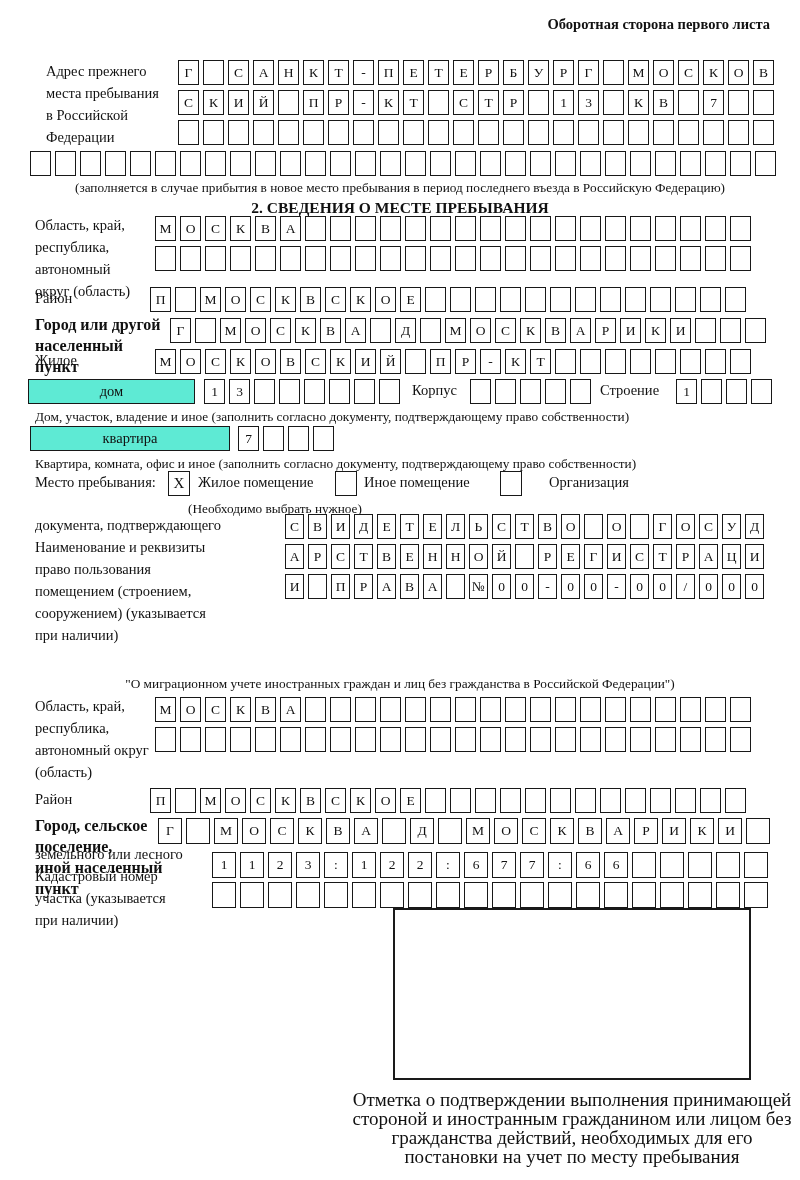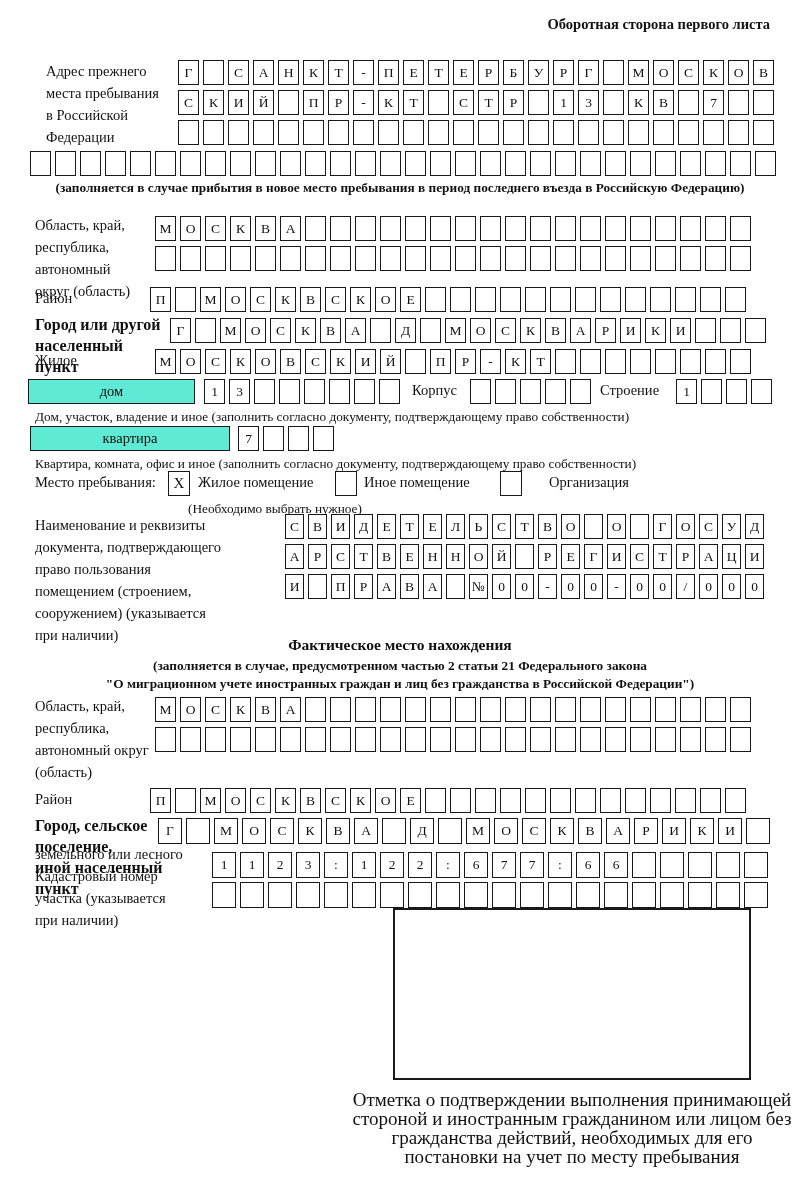--- a/index.html
+++ b/index.html
@@ -7,21 +7,21 @@
         font-family:"Liberation Serif","DejaVu Serif",serif;color:#111;overflow:hidden;}
   .lbl{position:absolute;font-size:14.5px;line-height:22px;}
   .lbl21{position:absolute;font-size:16px;line-height:21px;font-weight:bold;}
   .cells{position:absolute;display:flex;gap:4px;}
   .cell{flex:none;width:21px;height:25px;border:1.6px solid #181818;box-sizing:border-box;
         display:flex;align-items:center;justify-content:center;font-size:13.5px;background:#fff;}
   .cells.w .cell{width:24px;height:26px;}
   .cells.n .cell{width:19px;}
   .fieldbox{position:absolute;height:25px;border:1.6px solid #181818;box-sizing:border-box;
         display:flex;align-items:center;justify-content:center;font-size:14.5px;background:#5eead4;}
-  .center{position:absolute;left:0;width:800px;text-align:center;font-weight:bold;}
+  .center{position:absolute;left:0;width:800px;text-align:center;}
   .fn{font-size:13.3px;}
   .h2t{font-weight:bold;font-size:15.5px;}
   .cap{position:absolute;font-size:13.3px;}
   .inline-lbl{position:absolute;font-size:14.5px;}
   .checkbox{position:absolute;width:22px;height:25px;border:1.6px solid #181818;box-sizing:border-box;
         display:flex;align-items:center;justify-content:center;font-size:15px;background:#fff;}
   .topnote{position:absolute;left:0;top:16px;width:770px;text-align:right;font-size:14.5px;font-weight:bold;}
   .stamp{position:absolute;left:393px;top:908px;width:358px;height:172px;border:2px solid #1a1a1a;
         box-sizing:border-box;background:#fff;}
   .confcap{position:absolute;left:352px;top:1090px;width:440px;text-align:center;
@@ -145,20 +145,21 @@
       <span class="cell"></span>
       <span class="cell"></span>
       <span class="cell"></span>
       <span class="cell"></span>
       <span class="cell"></span>
       <span class="cell"></span>
       <span class="cell"></span>
     </div>
   <div class="center fn" style="top:180px">(заполняется в случае прибытия в новое место пребывания в период последнего въезда в Российскую Федерацию)</div>
 
+  <div class="center h2t" style="top:199px">2. СВЕДЕНИЯ О МЕСТЕ ПРЕБЫВАНИЯ</div>
 
   <div class="lbl" style="left:35px;top:214px;width:120px">
     <div>Область, край,</div>
     <div>республика,</div>
     <div>автономный</div>
     <div>округ (область)</div>
   </div>
   <div class="cells" style="left:155px;top:216px">
       <span class="cell">М</span>
       <span class="cell">О</span>
@@ -339,22 +340,22 @@
   <div class="inline-lbl" style="left:35px;top:474px">Место пребывания:</div>
   <div class="checkbox" style="left:168px;top:471px">X</div>
   <div class="inline-lbl" style="left:198px;top:474px">Жилое помещение</div>
   <div class="checkbox" style="left:335px;top:471px"></div>
   <div class="inline-lbl" style="left:364px;top:474px">Иное помещение</div>
   <div class="checkbox" style="left:500px;top:471px"></div>
   <div class="inline-lbl" style="left:549px;top:474px">Организация</div>
   <div class="cap" style="left:188px;top:501px">(Необходимо выбрать нужное)</div>
 
   <div class="lbl" style="left:35px;top:514px;width:245px">
+    <div>документа, подтверждающего</div>
     <div>Наименование и реквизиты</div>
-    <div>документа, подтверждающего</div>
     <div>право пользования</div>
     <div>помещением (строением,</div>
     <div>сооружением) (указывается</div>
     <div>при наличии)</div>
   </div>
   <div class="cells n" style="left:285px;top:514px">
       <span class="cell">С</span>
       <span class="cell">В</span>
       <span class="cell">И</span>
       <span class="cell">Д</span>
@@ -416,22 +417,20 @@
       <span class="cell">0</span>
       <span class="cell">-</span>
       <span class="cell">0</span>
       <span class="cell">0</span>
       <span class="cell">/</span>
       <span class="cell">0</span>
       <span class="cell">0</span>
       <span class="cell">0</span>
     </div>
 
-  <div class="center h2t" style="top:636px">Фактическое место нахождения</div>
-  <div class="center fn" style="top:658px">(заполняется в случае, предусмотренном частью 2 статьи 21 Федерального закона</div>
   <div class="center fn" style="top:676px">"О миграционном учете иностранных граждан и лиц без гражданства в Российской Федерации")</div>
 
   <div class="lbl" style="left:35px;top:695px;width:135px">
     <div>Область, край,</div>
     <div>республика,</div>
     <div>автономный округ</div>
     <div>(область)</div>
   </div>
   <div class="cells" style="left:155px;top:697px">
       <span class="cell">М</span>

